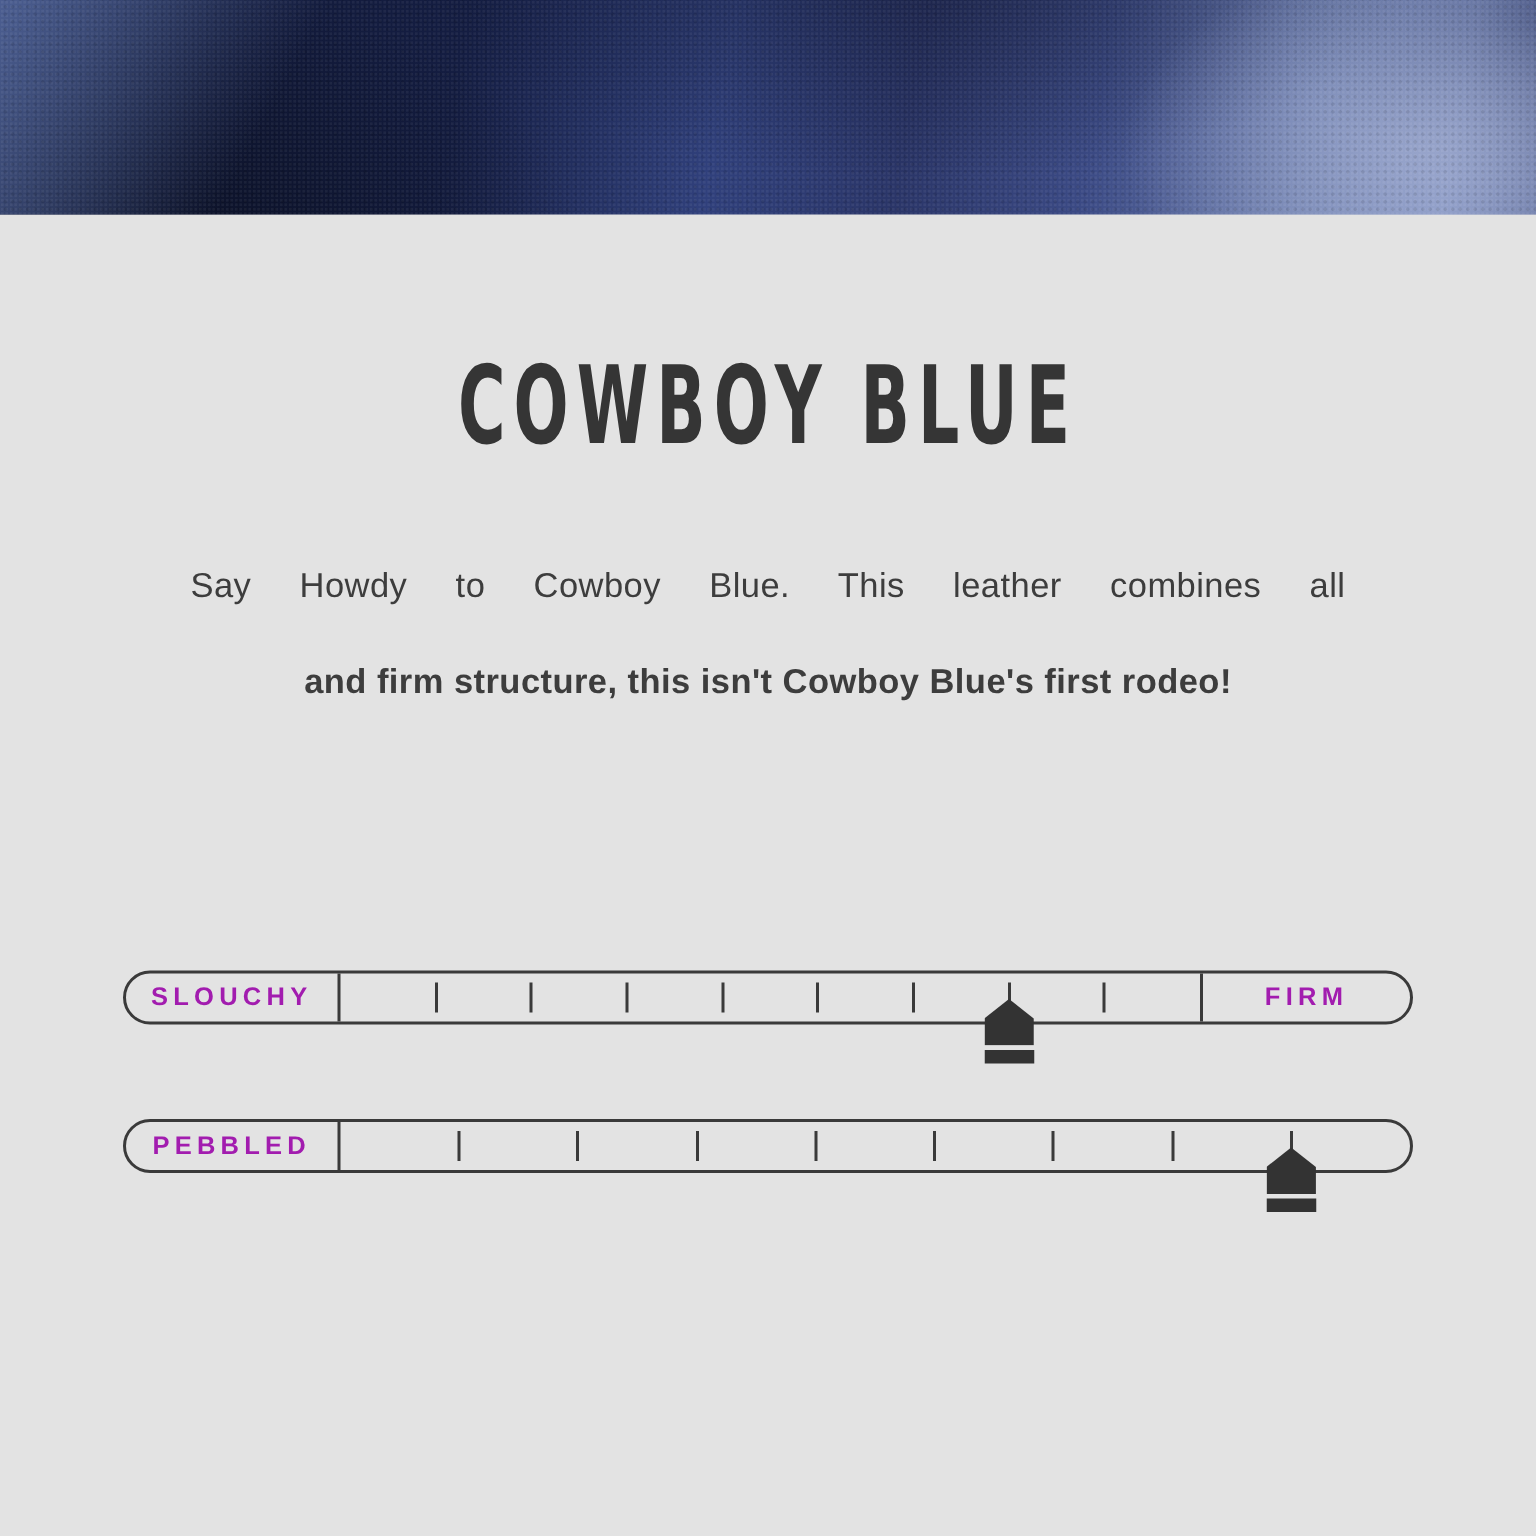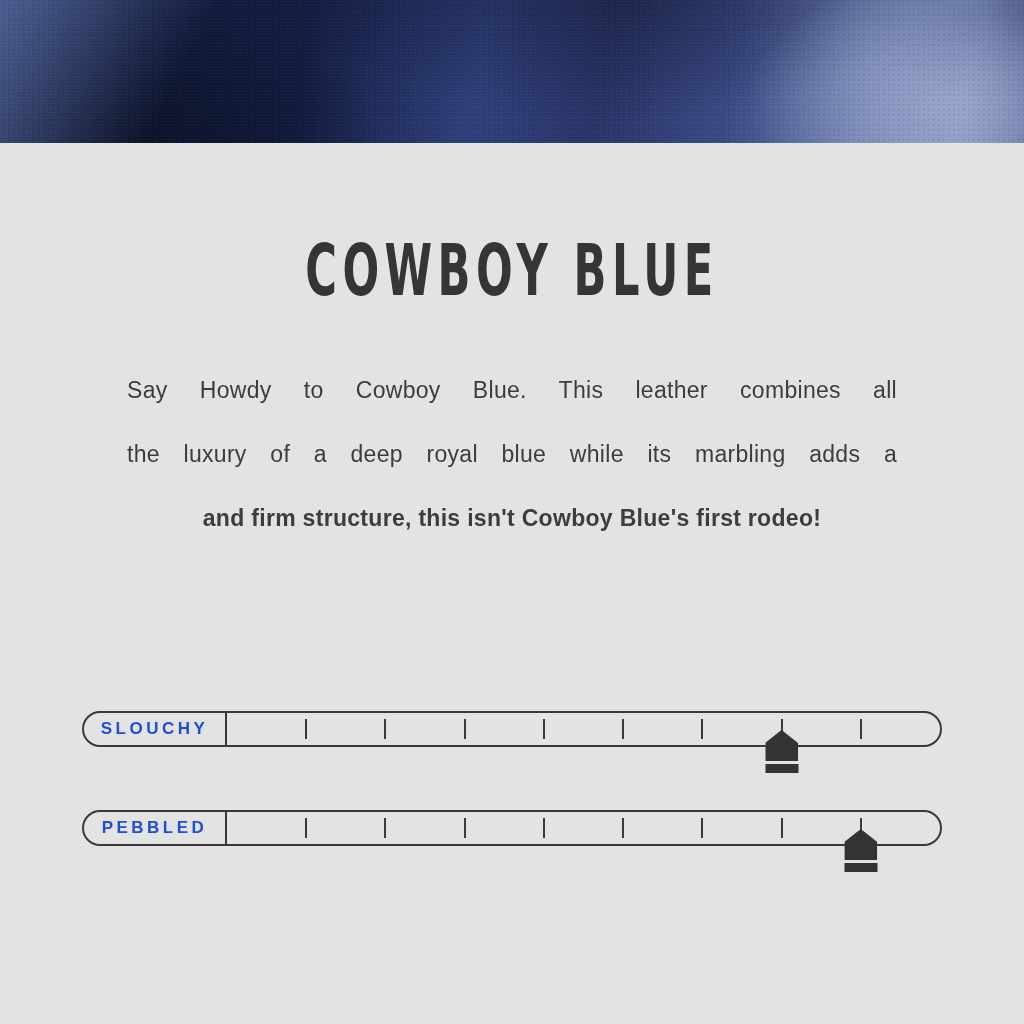--- a/index.html
+++ b/index.html
@@ -69,21 +69,21 @@
     border: 2px solid #3a3a3a;
     border-radius: 18px;
     background: transparent;
   }
   .scale + .scale { margin-top: 63px; }
   .scale .cell {
     display: flex; align-items: center; justify-content: center;
     font-weight: bold;
     font-size: 17px;
     letter-spacing: 3.5px;
-    color: #1d4ed8;
+    color: #a21caf;
     flex: none;
   }
   .scale .cell.left  { width: 141px; border-right: 2px solid #3a3a3a; }
   .scale .cell.right { width: 138px; border-left: 2px solid #3a3a3a; }
   .scale .track { flex: 1 1 auto; position: relative; }
 
   .tick {
     position: absolute;
     top: 6px;
     width: 2px; height: 20px;
@@ -117,21 +117,20 @@
   <div class="hero">
     <div class="grain"></div>
   </div>
 
   <div class="content">
 
     <h1 class="title">COWBOY BLUE</h1>
 
     <div class="desc">
       <div class="line">Say Howdy to Cowboy Blue. This leather combines all</div>
-      <div class="line">the luxury of a deep royal blue while its marbling adds a</div>
       <div class="line">and firm structure, this isn't Cowboy Blue's first rodeo!</div>
     </div>
 
     <div class="scales">
 
       <div class="scale">
         <div class="cell left">SLOUCHY</div>
         <div class="track">
             <div class="tick" style="left: 11.1111%;"></div>
             <div class="tick" style="left: 22.2222%;"></div>
@@ -139,20 +138,21 @@
             <div class="tick" style="left: 44.4444%;"></div>
             <div class="tick" style="left: 55.5556%;"></div>
             <div class="tick" style="left: 66.6667%;"></div>
             <div class="tick" style="left: 77.7778%;"></div>
             <div class="tick" style="left: 88.8889%;"></div>
             <div class="marker" style="left: 77.7778%;">
               <div class="marker-head"></div>
               <div class="marker-base"></div>
             </div>
           </div>
+        <div class="cell right">FIRM</div>
       </div>
 
       <div class="scale">
         <div class="cell left">PEBBLED</div>
         <div class="track">
             <div class="tick" style="left: 11.1111%;"></div>
             <div class="tick" style="left: 22.2222%;"></div>
             <div class="tick" style="left: 33.3333%;"></div>
             <div class="tick" style="left: 44.4444%;"></div>
             <div class="tick" style="left: 55.5556%;"></div>

